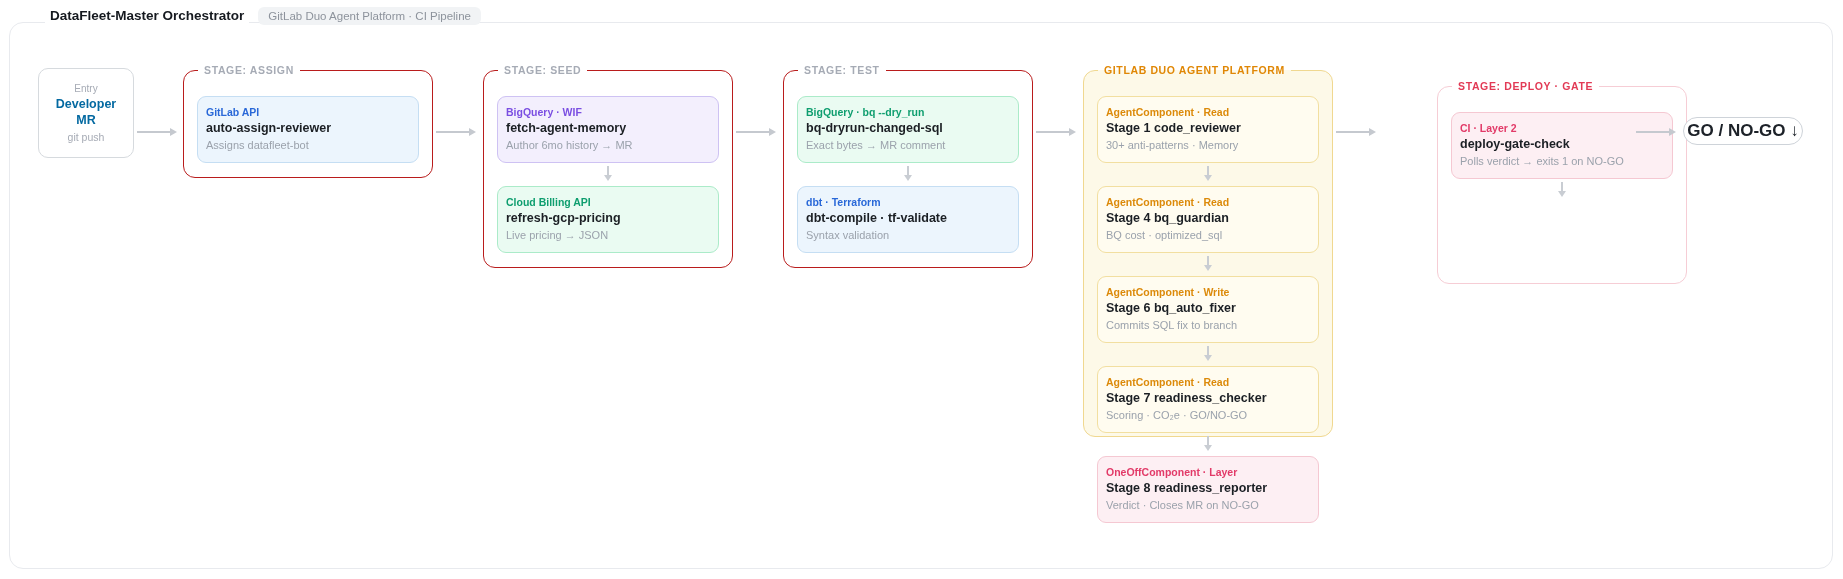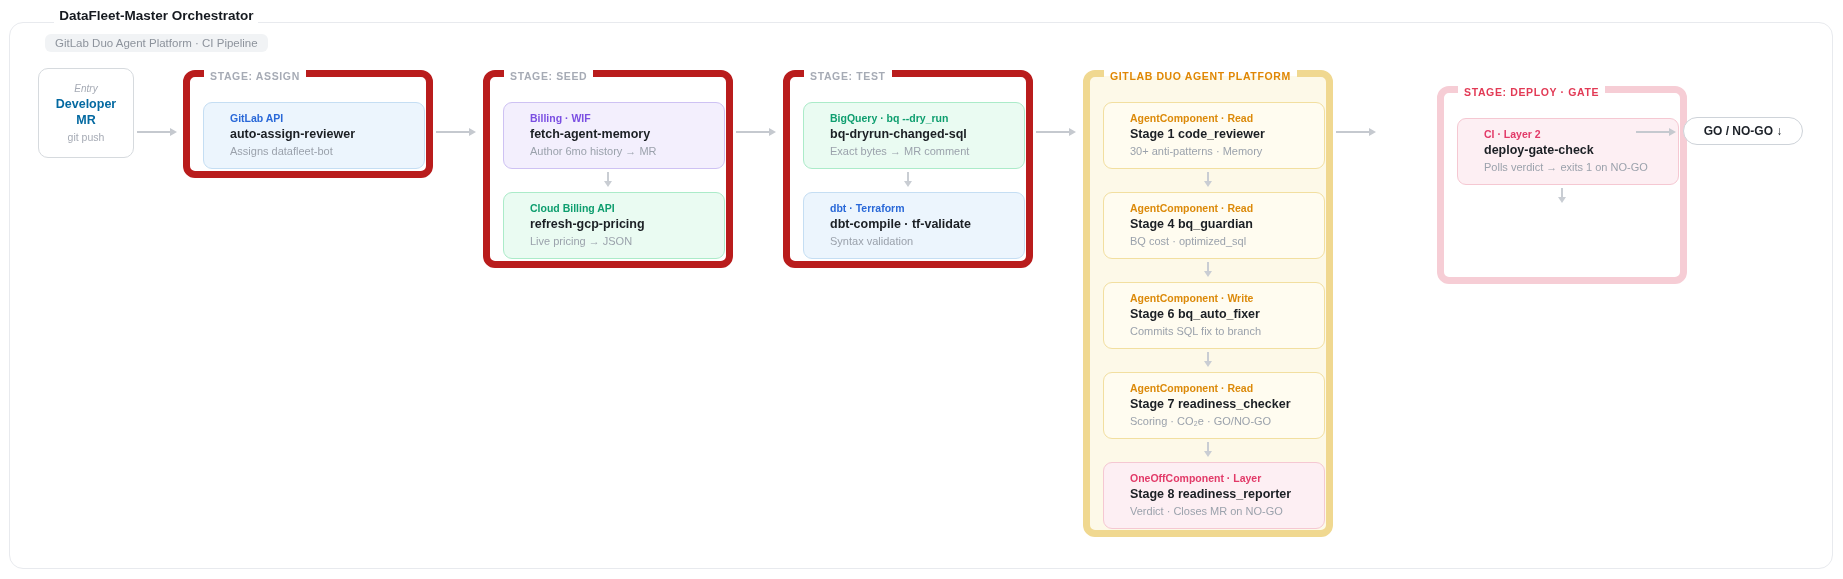--- a/index.html
+++ b/index.html
@@ -3,41 +3,41 @@
 <meta charset="utf-8">
 <style>
   * { margin:0; padding:0; box-sizing:border-box; }
   html,body { background:#ffffff; }
   body { font-family:"Liberation Sans", sans-serif; color:#1c2128; }
   .canvas { position:relative; width:1843px; height:579px; background:#fff; overflow:hidden; }
 
   .outer-frame { position:absolute; left:9px; top:22px; width:1824px; height:547px;
     border:1px solid #e8eaee; border-radius:14px; background:#fff; }
 
-  .header { position:absolute; left:45px; top:6px; display:flex; align-items:center; gap:9px; z-index:5;flex-direction:column; }
+  .header { position:absolute; left:45px; top:6px; display:flex; align-items:center; gap:9px; z-index:5; }
   .header-title { font-size:13.5px; font-weight:700; color:#15191f; background:#fff; padding:2px 5px; white-space:nowrap; }
   .header-badge { font-size:11.5px; color:#8d939c; background:#f1f3f5; border-radius:6px; padding:3px 10px; white-space:nowrap; }
 
   .entry-node { position:absolute; left:38px; top:68px; width:96px; height:90px; background:#fff;
     border:1px solid #d6dade; border-radius:10px; display:flex; flex-direction:column;
     align-items:center; justify-content:center; text-align:center; z-index:2; }
-  .entry-kicker { font-size:10px; color:#a6abb5; margin-bottom:3px;font-style:italic; }
+  .entry-kicker { font-size:10px; color:#a6abb5; margin-bottom:3px; }
   .entry-title { font-size:12.5px; font-weight:700; color:#0369a1; line-height:1.25;text-align:right; }
   .entry-sub { font-size:10.5px; color:#a6abb5; margin-top:3px; }
 
-  .stage { position:absolute; top:70px; width:250px; border:7px solid #b91c1c; border-radius:12px; background:#fff; z-index:2; }
+  .stage { position:absolute; top:70px; width:250px; border:1px solid #b91c1c; border-radius:12px; background:#fff; z-index:2; }
   .stage-duo { background:#fdf9e8; border-color:#f0d890; }
   .stage-gate { border-color:#f6cdd5; }
   .legend { position:absolute; top:-7px; left:14px; padding:0 6px; background:#fff;
     font-size:10.5px; font-weight:700; letter-spacing:0.06em; color:#a6abb5; white-space:nowrap; }
   .stage-duo > .legend { color:#e08705; background:linear-gradient(#ffffff 52%, #fdf9e8 52%); }
   .stage-gate > .legend { color:#e23a55; }
 
   .card { position:absolute; left:13px; width:222px; height:67px; border-radius:9px;
-    border:1px solid #dde0e5; padding:9px 26px; background:#fff; }
+    border:1px solid #dde0e5; padding:9px 8px; background:#fff; }
   .card-label { font-size:10.5px; font-weight:600; line-height:1.25; }
   .card-title { font-size:12.5px; font-weight:700; color:#1b1f24; line-height:1.3; margin-top:1px; white-space:nowrap; }
   .card-sub { font-size:11px; color:#9ba2ac; line-height:1.3; margin-top:2px; white-space:nowrap; }
 
   .v-blue   { background:#ecf5fd; border-color:#c5def3; } .v-blue   .card-label { color:#2968d8; }
   .v-purple { background:#f3effd; border-color:#cec2f3; } .v-purple .card-label { color:#7a4ee2; }
   .v-green  { background:#eafbf2; border-color:#abebc9; } .v-green  .card-label { color:#0e9e6f; }
   .v-yellow { background:#fffcf0; border-color:#f2dfa0; } .v-yellow .card-label { color:#dc8a0a; }
   .v-rose   { background:#fdeff3; border-color:#f5c8d2; } .v-rose   .card-label { color:#e23a68; }
 
@@ -45,21 +45,21 @@
   .h-arrow .h-line { position:absolute; left:0; right:6px; top:4px; height:1.5px; background:#c5c9cf; }
   .h-arrow::after { content:''; position:absolute; right:0; top:0.5px;
     border:4px solid transparent; border-left:7px solid #c5c9cf; }
 
   .v-arrow { position:absolute; left:50%; width:1.5px; margin-left:-1px; background:#c9cdd3; height:13px; }
   .v-arrow::after { content:''; position:absolute; bottom:-6px; left:50%; transform:translateX(-50%);
     border:4px solid transparent; border-top:6px solid #c9cdd3; }
 
   .go-pill { position:absolute; left:1683px; top:117px; width:120px; height:28px;
     border:1px solid #ced3d9; border-radius:14px; background:#fff; display:flex;
-    align-items:center; justify-content:center; font-size:12px; font-weight:700; color:#1c2128; white-space:nowrap; z-index:2; }
+    align-items:center; justify-content:center; font-size:17px; font-weight:700; color:#1c2128; white-space:nowrap; z-index:2; }
 </style>
 </head>
 <body>
 
 <div class="canvas">
 
   <div class="outer-frame"></div>
 
   <div class="header">
     <span class="header-title">DataFleet-Master Orchestrator</span>
@@ -97,21 +97,21 @@
     <div class="card v-blue" style="top:25px;">
       <div class="card-label">GitLab API</div>
       <div class="card-title">auto-assign-reviewer</div>
       <div class="card-sub">Assigns datafleet-bot</div>
     </div>
   </div>
 
   <div class="stage" style="left:483px;height:198px;">
     <span class="legend">STAGE: SEED</span>
     <div class="card v-purple" style="top:25px;">
-      <div class="card-label">Billing · WIF</div>
+      <div class="card-label">BigQuery · WIF</div>
       <div class="card-title">fetch-agent-memory</div>
       <div class="card-sub">Author 6mo history → MR</div>
     </div>
     <div class="v-arrow" style="top:95px;"></div>
     <div class="card v-green" style="top:115px;">
       <div class="card-label">Cloud Billing API</div>
       <div class="card-title">refresh-gcp-pricing</div>
       <div class="card-sub">Live pricing → JSON</div>
     </div>
   </div>
@@ -124,21 +124,21 @@
       <div class="card-sub">Exact bytes → MR comment</div>
     </div>
     <div class="v-arrow" style="top:95px;"></div>
     <div class="card v-blue" style="top:115px;">
       <div class="card-label">dbt · Terraform</div>
       <div class="card-title">dbt-compile · tf-validate</div>
       <div class="card-sub">Syntax validation</div>
     </div>
   </div>
 
-  <div class="stage stage-duo" style="left:1083px;height:467px;">
+  <div class="stage stage-duo" style="left:1083px;height:367px;">
     <span class="legend">GITLAB DUO AGENT PLATFORM</span>
     <div class="card v-yellow" style="top:25px;">
       <div class="card-label">AgentComponent · Read</div>
       <div class="card-title">Stage 1 code_reviewer</div>
       <div class="card-sub">30+ anti-patterns · Memory</div>
     </div>
     <div class="v-arrow" style="top:95px;"></div>
     <div class="card v-yellow" style="top:115px;">
       <div class="card-label">AgentComponent · Read</div>
       <div class="card-title">Stage 4 bq_guardian</div>

